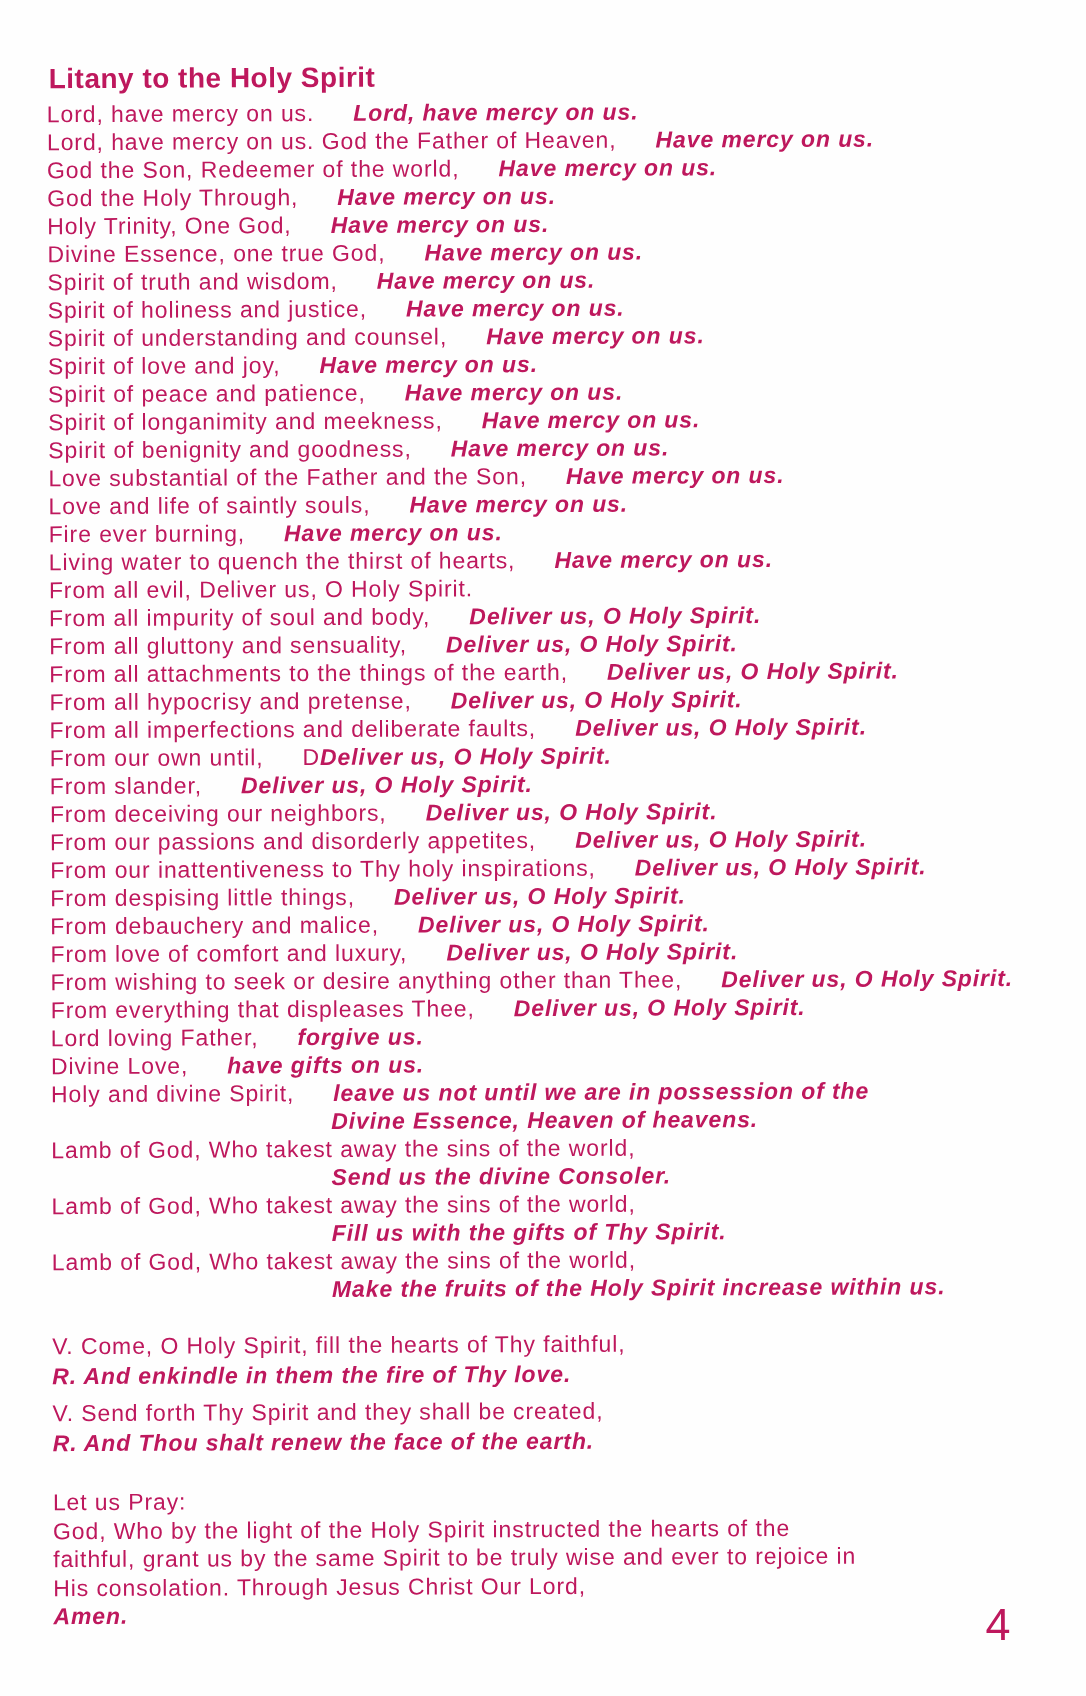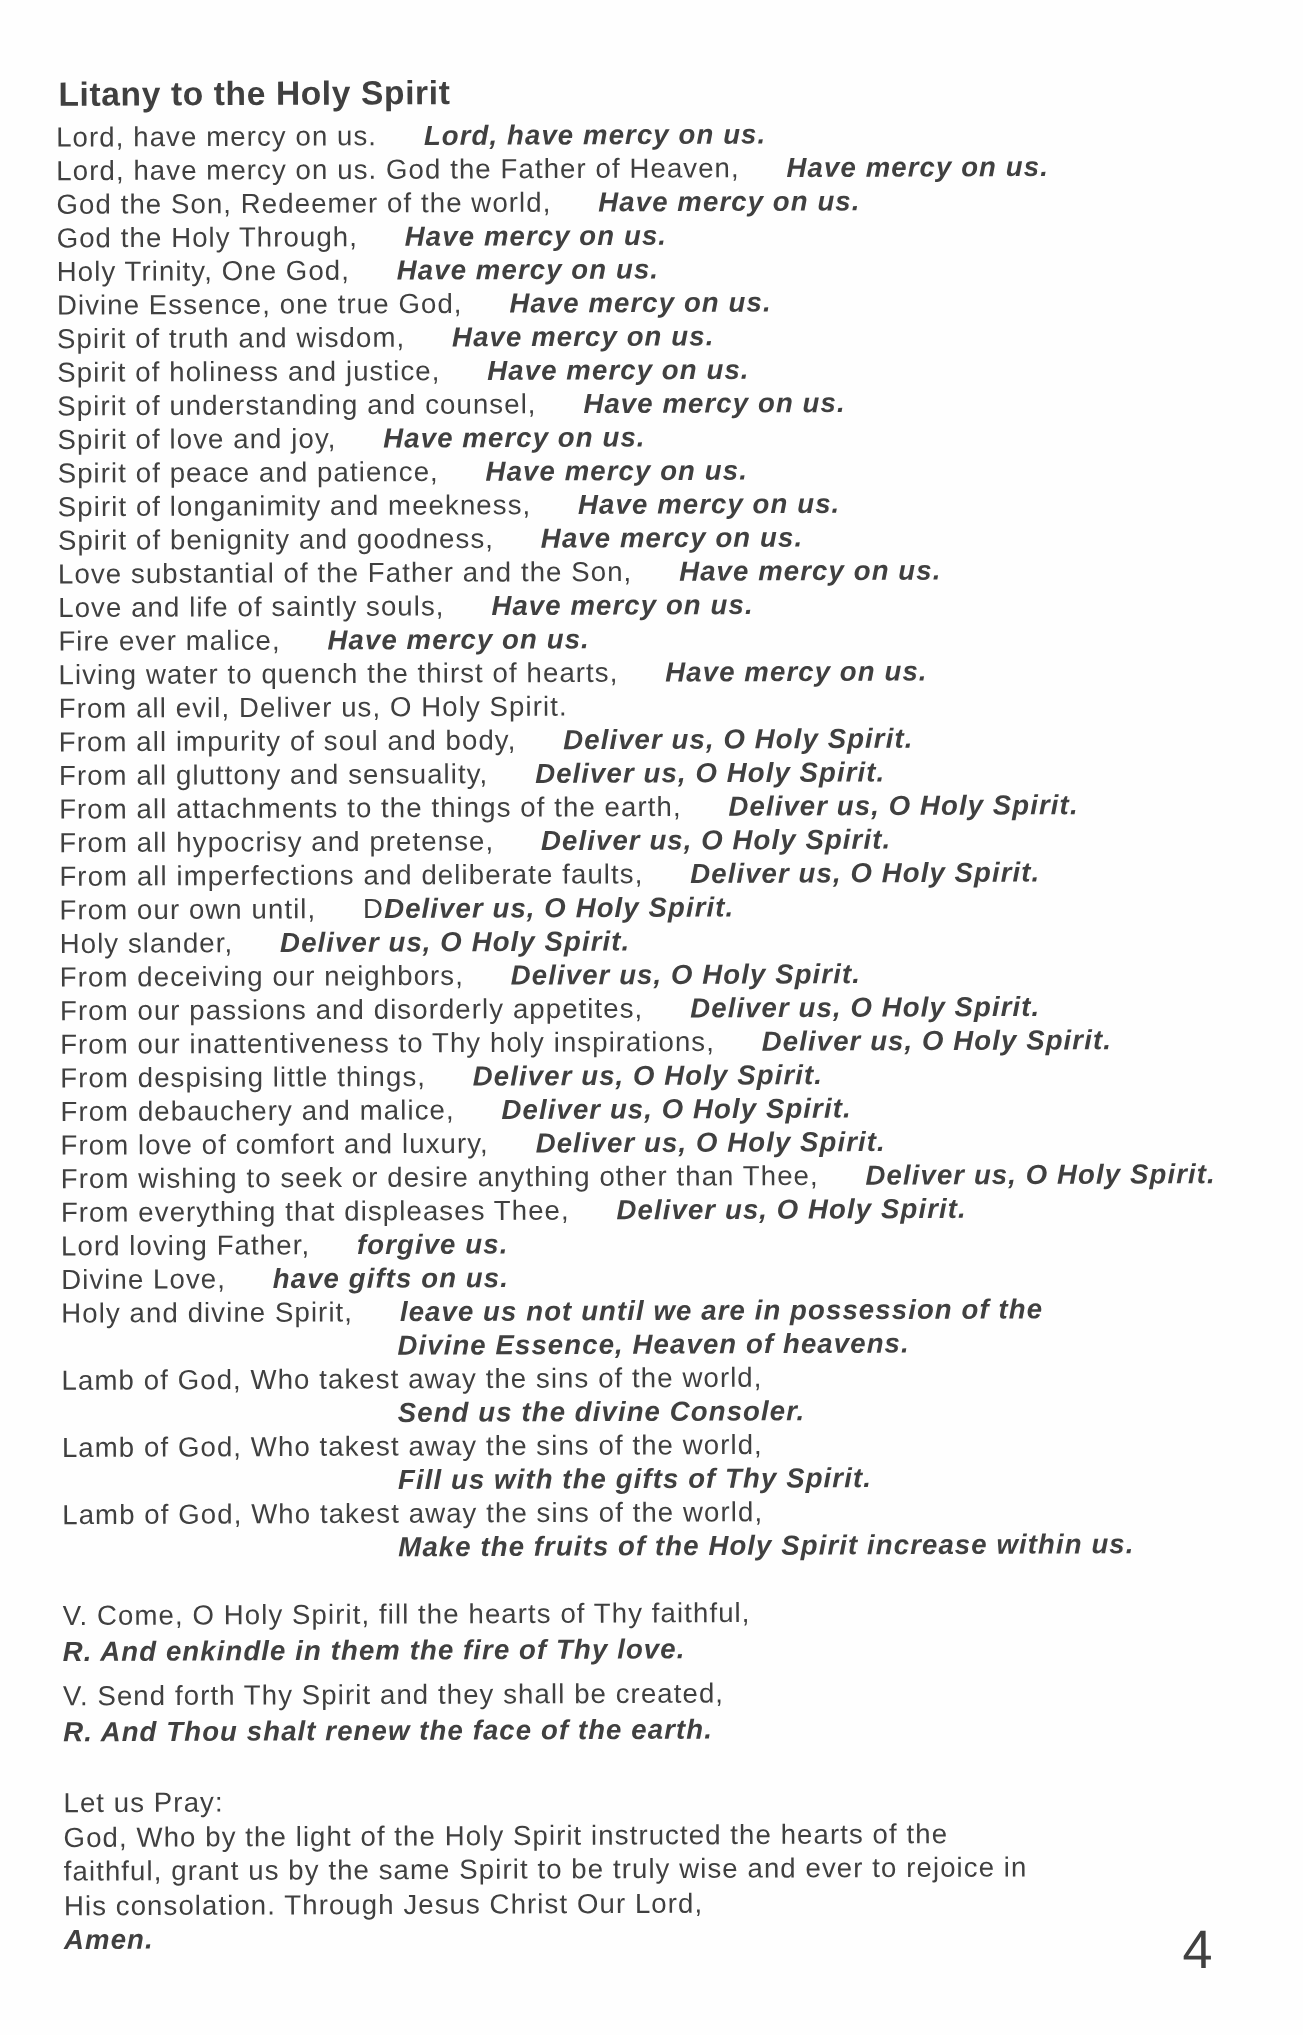--- a/index.html
+++ b/index.html
@@ -62,51 +62,51 @@
     position: absolute;
     right: 79px;
     top: 1602px;
     font-size: 45px;
     line-height: 1.1;
   }
 </style>
 </head>
 <body>
 
-<div class="page" style="background: rgb(254, 254, 254); color: #404040;">
+<div class="page" style="background: rgb(254, 254, 254); color: #be185d;">
   <div class="tilt">
 
     <h1 class="title">Litany to the Holy Spirit</h1>
 
     <div class="litany" id="litany">
         <div class="line"><span class="call">Lord, have mercy on us.</span><span class="resp">Lord, have mercy on us.</span></div>
         <div class="line"><span class="call">Lord, have mercy on us. God the Father of Heaven,</span><span class="resp">Have mercy on us.</span></div>
         <div class="line"><span class="call">God the Son, Redeemer of the world,</span><span class="resp">Have mercy on us.</span></div>
         <div class="line"><span class="call">God the Holy Through,</span><span class="resp">Have mercy on us.</span></div>
         <div class="line"><span class="call">Holy Trinity, One God,</span><span class="resp">Have mercy on us.</span></div>
         <div class="line"><span class="call">Divine Essence, one true God,</span><span class="resp">Have mercy on us.</span></div>
         <div class="line"><span class="call">Spirit of truth and wisdom,</span><span class="resp">Have mercy on us.</span></div>
         <div class="line"><span class="call">Spirit of holiness and justice,</span><span class="resp">Have mercy on us.</span></div>
         <div class="line"><span class="call">Spirit of understanding and counsel,</span><span class="resp">Have mercy on us.</span></div>
         <div class="line"><span class="call">Spirit of love and joy,</span><span class="resp">Have mercy on us.</span></div>
         <div class="line"><span class="call">Spirit of peace and patience,</span><span class="resp">Have mercy on us.</span></div>
         <div class="line"><span class="call">Spirit of longanimity and meekness,</span><span class="resp">Have mercy on us.</span></div>
         <div class="line"><span class="call">Spirit of benignity and goodness,</span><span class="resp">Have mercy on us.</span></div>
         <div class="line"><span class="call">Love substantial of the Father and the Son,</span><span class="resp">Have mercy on us.</span></div>
         <div class="line"><span class="call">Love and life of saintly souls,</span><span class="resp">Have mercy on us.</span></div>
-        <div class="line"><span class="call">Fire ever malice,</span><span class="resp">Have mercy on us.</span></div>
+        <div class="line"><span class="call">Fire ever burning,</span><span class="resp">Have mercy on us.</span></div>
         <div class="line"><span class="call">Living water to quench the thirst of hearts,</span><span class="resp">Have mercy on us.</span></div>
         <div class="line"><span class="call">From all evil, Deliver us, O Holy Spirit.</span></div>
         <div class="line"><span class="call">From all impurity of soul and body,</span><span class="resp">Deliver us, O Holy Spirit.</span></div>
         <div class="line"><span class="call">From all gluttony and sensuality,</span><span class="resp">Deliver us, O Holy Spirit.</span></div>
         <div class="line"><span class="call">From all attachments to the things of the earth,</span><span class="resp">Deliver us, O Holy Spirit.</span></div>
         <div class="line"><span class="call">From all hypocrisy and pretense,</span><span class="resp">Deliver us, O Holy Spirit.</span></div>
         <div class="line"><span class="call">From all imperfections and deliberate faults,</span><span class="resp">Deliver us, O Holy Spirit.</span></div>
         <div class="line has-prefix"><span class="call">From our own until,</span><span class="resp-prefix">D</span><span class="resp">Deliver us, O Holy Spirit.</span></div>
-        <div class="line"><span class="call">Holy slander,</span><span class="resp">Deliver us, O Holy Spirit.</span></div>
+        <div class="line"><span class="call">From slander,</span><span class="resp">Deliver us, O Holy Spirit.</span></div>
         <div class="line"><span class="call">From deceiving our neighbors,</span><span class="resp">Deliver us, O Holy Spirit.</span></div>
         <div class="line"><span class="call">From our passions and disorderly appetites,</span><span class="resp">Deliver us, O Holy Spirit.</span></div>
         <div class="line"><span class="call">From our inattentiveness to Thy holy inspirations,</span><span class="resp">Deliver us, O Holy Spirit.</span></div>
         <div class="line"><span class="call">From despising little things,</span><span class="resp">Deliver us, O Holy Spirit.</span></div>
         <div class="line"><span class="call">From debauchery and malice,</span><span class="resp">Deliver us, O Holy Spirit.</span></div>
         <div class="line"><span class="call">From love of comfort and luxury,</span><span class="resp">Deliver us, O Holy Spirit.</span></div>
         <div class="line"><span class="call">From wishing to seek or desire anything other than Thee,</span><span class="resp">Deliver us, O Holy Spirit.</span></div>
         <div class="line"><span class="call">From everything that displeases Thee,</span><span class="resp">Deliver us, O Holy Spirit.</span></div>
         <div class="line"><span class="call">Lord loving Father,</span><span class="resp">forgive us.</span></div>
         <div class="line"><span class="call">Divine Love,</span><span class="resp">have gifts on us.</span></div>

